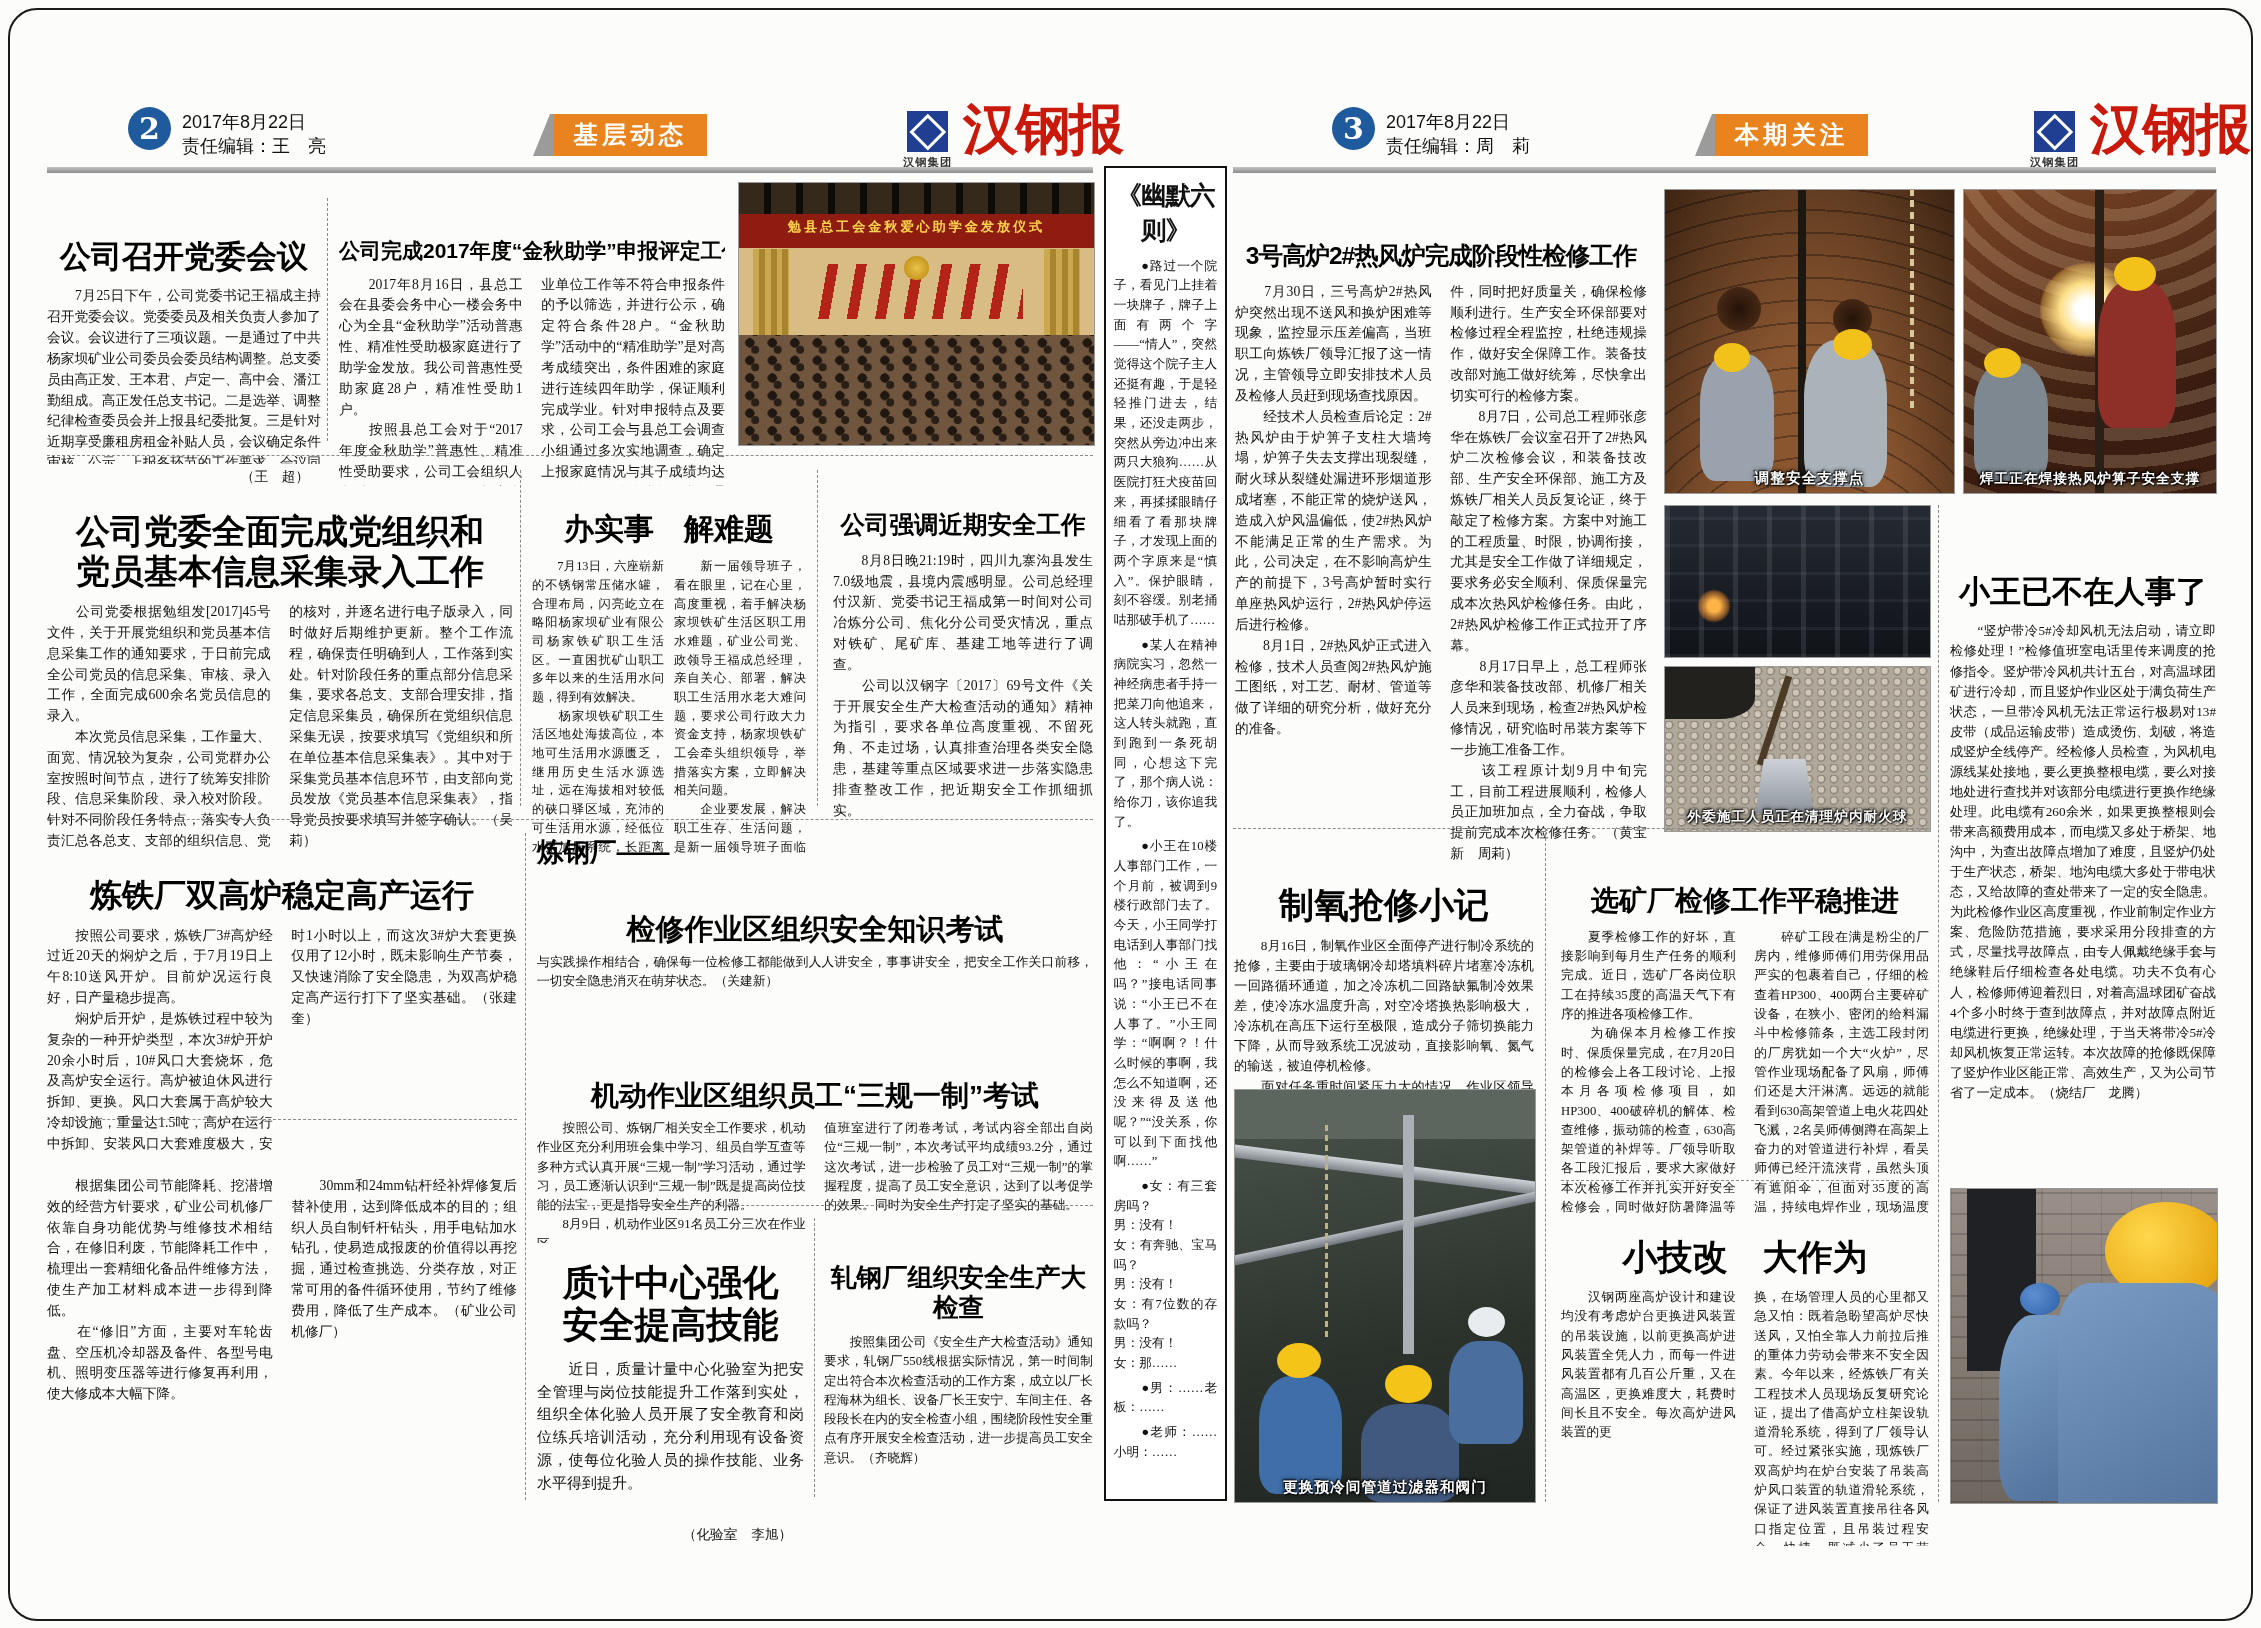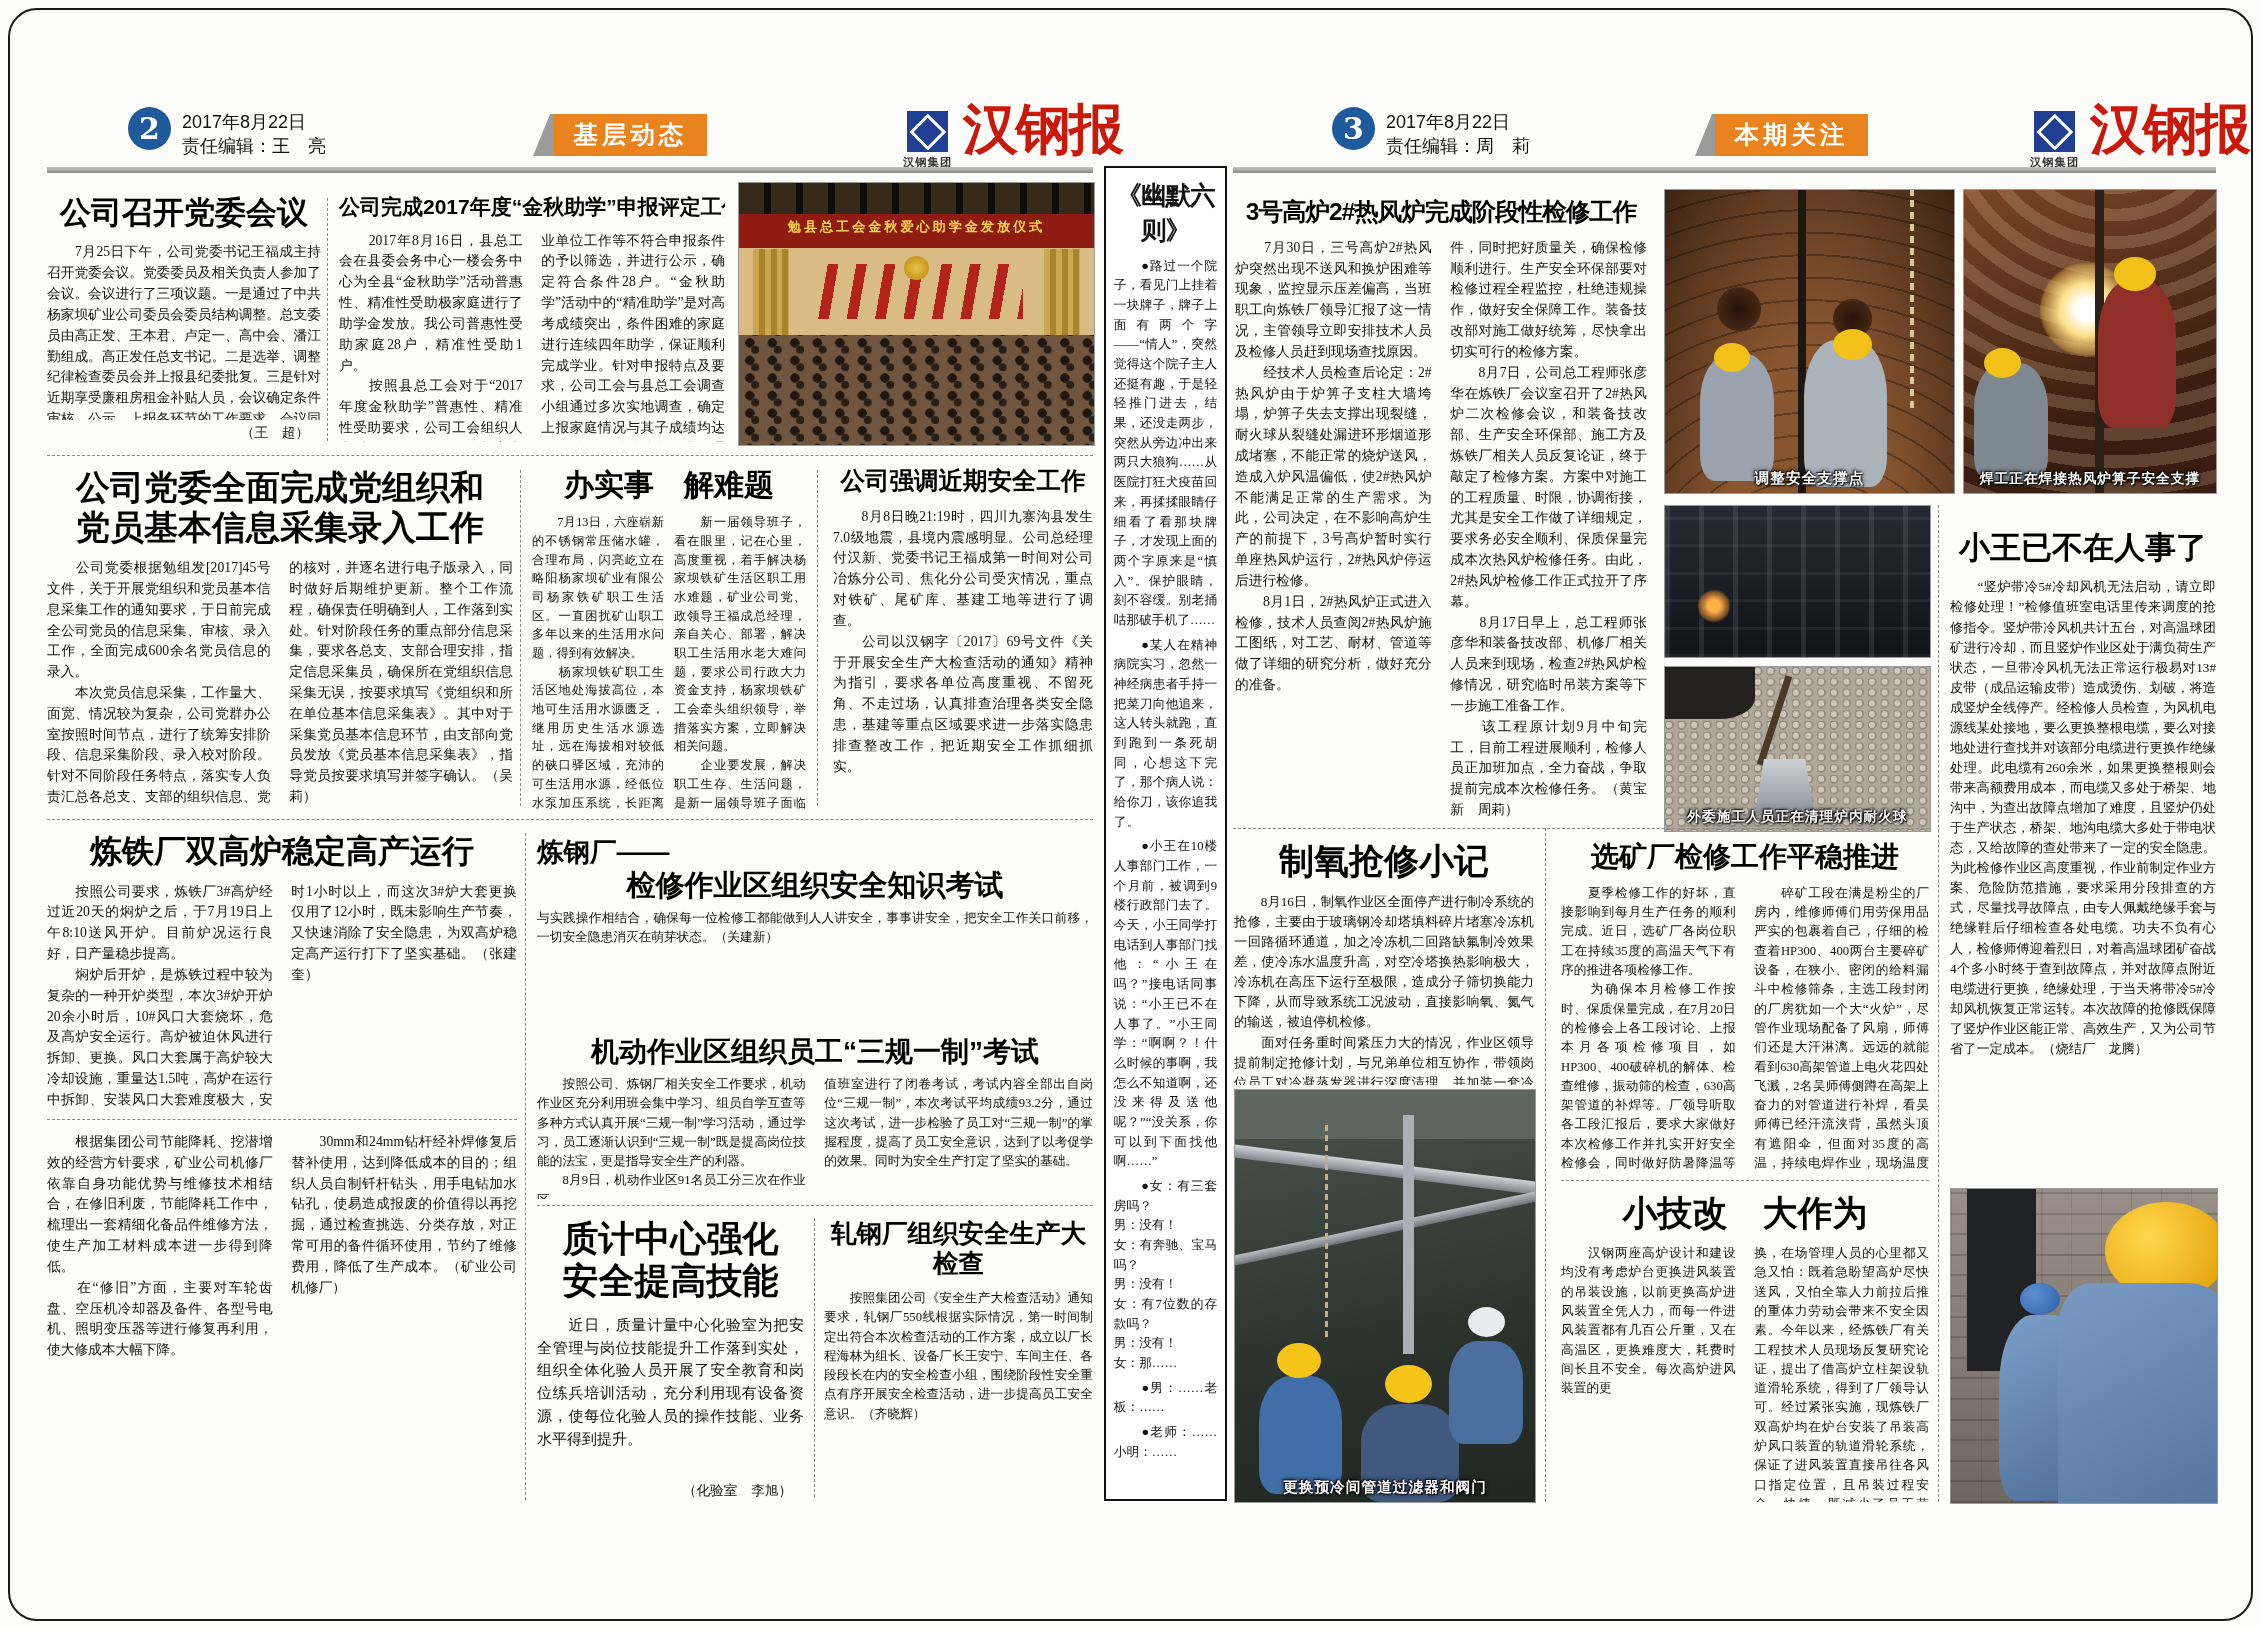--- a/index.html
+++ b/index.html
@@ -12,21 +12,21 @@
   .meta{position:absolute;font-family:"Liberation Sans",sans-serif;font-size:18px;line-height:1.35;color:#111;white-space:pre-line;}
   .banner{position:absolute;background:#e8831d;color:#fff;font:900 24.5px/1 "Liberation Sans",sans-serif;
           padding:8.8px 19.6px;letter-spacing:3.9px;}
   .btab{position:absolute;width:31px;height:42px;background:#9b9b9b;clip-path:polygon(55% 0,100% 0,100% 100%,0 100%);}
   .rule{position:absolute;height:6.4px;background:linear-gradient(#c6c6c6,#8a8a8a);}
   .logosq{position:absolute;width:41px;height:41px;background:#203f92;display:flex;align-items:center;justify-content:center;}
   .logosq .dia{width:19.6px;height:19.6px;border:3.9px solid #fff;transform:rotate(45deg);}
   .grouplbl{position:absolute;font:700 11.3px "Liberation Sans",sans-serif;color:#333;letter-spacing:1px;}
   .masthead{position:absolute;font:900 55px/1 "DejaVu Serif",serif;color:#c8190b;letter-spacing:-2px;margin-left:8px;}
   
-  .art{position:absolute;display:flex;flex-direction:column;overflow:hidden;}
+  .art{position:absolute;display:flex;flex-direction:column;overflow:hidden;margin-top:44px;}
   .hl{font-family:"Liberation Sans",sans-serif;font-weight:900;text-align:center;line-height:1.18;
       margin:0 0 10.8px 0;white-space:pre-line;color:#000;}
   .nowrap{white-space:nowrap;}
   .cols{display:flex;gap:18.6px;flex:1;min-height:0;}
   .col{flex:1;text-align:justify;font-size:13.7px;line-height:1.52;white-space:pre-line;overflow:hidden;}
   .by{text-align:right;font-size:13.7px;padding:3.9px 11.8px 0 0;}
   .seclabel{position:absolute;font:900 26.5px "Liberation Sans",sans-serif;color:#000;}
   
   .dash-h{position:absolute;border-top:1.5px dashed #8a8a8a;height:0;}
   .dash-v{position:absolute;border-left:1.5px dashed #8a8a8a;width:0;}

